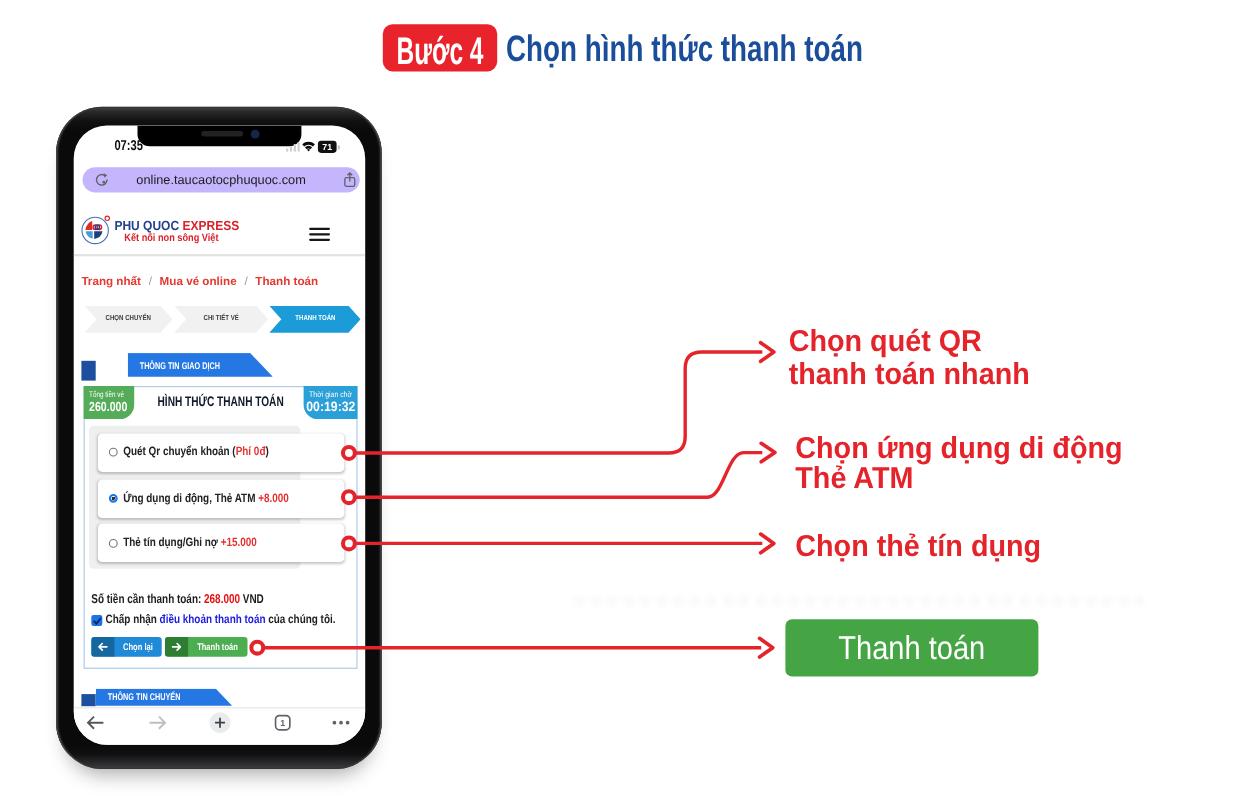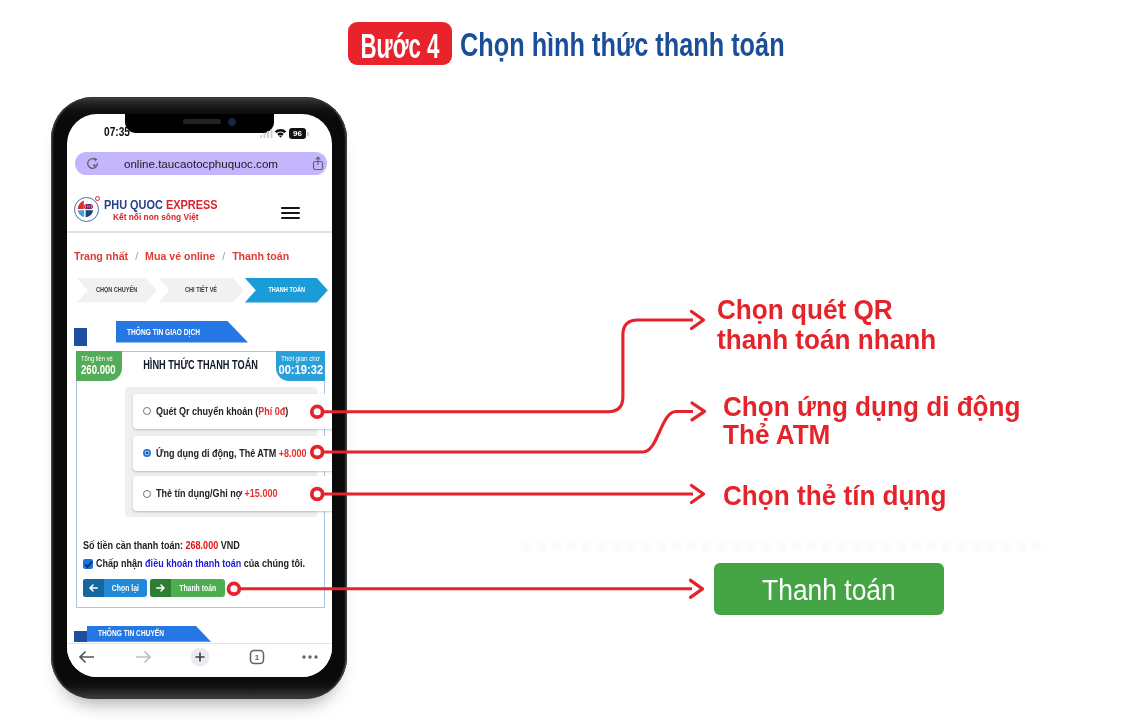--- a/index.html
+++ b/index.html
@@ -65,21 +65,21 @@
   .panel{left:9px;top:236.5px;width:249px;height:257px;border:1.2px solid #a9c6e6;box-sizing:border-box;background:#fff;}
   .tag-green{left:9px;top:236.5px;width:46px;height:30px;background:#54ac58;border-radius:0 0 13px 0;color:#fff;padding-left:5px;box-sizing:border-box;}
   .tag-green .t1{font-size:7.4px;padding-top:3px;white-space:nowrap;transform:scaleX(0.78);transform-origin:left top;}
   .tag-green .t2{font-size:12px;font-weight:bold;margin-top:0.5px;white-space:nowrap;transform:scaleX(0.8);transform-origin:left top;}
   .tag-blue{left:209px;top:236.5px;width:49px;height:30px;background:#2b9fd8;border-radius:0 0 0 13px;color:#fff;text-align:center;box-sizing:border-box;}
   .tag-blue .t1{font-size:7.4px;padding-top:3px;white-space:nowrap;transform:scaleX(0.85);transform-origin:center top;}
   .tag-blue .t2{font-size:12.4px;font-weight:bold;white-space:nowrap;transform:scaleX(0.9);transform-origin:center top;}
   .pan-title{left:25px;top:244px;width:218px;text-align:center;font-size:12.6px;font-weight:bold;color:#0f172a;white-space:nowrap;}
   .pan-title span{display:inline-block;transform:scaleX(0.73);transform-origin:center;}
 
-  .optbox{left:14px;top:273px;width:192px;height:130px;background:#efefef;border-radius:4px;margin-left:44px;}
+  .optbox{left:14px;top:273px;width:192px;height:130px;background:#efefef;border-radius:4px;}
   .card{position:absolute;left:7.5px;width:224.5px;height:35.4px;background:#fff;border-radius:4px;box-shadow:0 1px 2.5px rgba(0,0,0,0.22);}
   .radio{position:absolute;left:10.5px;top:50%;margin-top:-3.9px;width:7.8px;height:7.8px;border:1.3px solid #757575;border-radius:50%;box-sizing:border-box;}
   .radio.sel{border:2.4px solid #1e78e8;background:radial-gradient(circle,#3a2a1d 0 1.5px,#fff 1.6px);}
   .optlabel{position:absolute;left:23px;top:50%;margin-top:-6.5px;font-size:11px;font-weight:bold;color:#212121;white-space:nowrap;transform:scaleX(0.82);transform-origin:left center;}
   .optlabel .red{color:#e53030;}
 
   .sum{left:16.3px;top:423.5px;font-size:11.6px;font-weight:bold;color:#1d1d1d;white-space:nowrap;transform:scaleX(0.78);transform-origin:left top;}
   .sum .red{color:#e80f0f;}
   .chkrow{left:15.8px;top:443px;font-size:11px;font-weight:bold;color:#1d1d1d;white-space:nowrap;}
   .chk{position:absolute;left:0;top:1.5px;width:10px;height:10px;background:#1a73e8;border-radius:2px;}
@@ -135,21 +135,21 @@
           <rect x="3.5" y="5" width="2" height="5" rx="0.5"></rect>
           <rect x="7" y="3" width="2" height="7" rx="0.5"></rect>
           <rect x="10.5" y="1" width="2" height="9" rx="0.5"></rect>
         </g>
       </svg>
       <svg class="abs" style="left:206.5px;top:13.5px" width="13" height="10" viewBox="0 0 13 10">
         <path d="M0.7 3.2 A8.6 8.6 0 0 1 12.3 3.2 L10.5 5.1 A6 6 0 0 0 2.5 5.1 Z" fill="#0c0c0c"></path>
         <path d="M3.2 5.9 A5 5 0 0 1 9.8 5.9 L8.2 7.7 A2.6 2.6 0 0 0 4.8 7.7 Z" fill="#0c0c0c"></path>
         <path d="M5.1 8.1 A2 2 0 0 1 7.9 8.1 L6.5 9.7 Z" fill="#0c0c0c"></path>
       </svg>
-      <div class="abs batt">96</div>
+      <div class="abs batt">71</div>
 
       <div class="abs urlbar">
         <div class="abs urltext">online.taucaotocphuquoc.com</div>
         <svg class="abs" style="left:11px;top:5px" width="13" height="13" viewBox="0 0 13 13">
           <path d="M11.3 6.5 A4.8 4.8 0 1 1 8.9 2.35" fill="none" stroke="#5f6368" stroke-width="1.3" stroke-linecap="round"></path>
           <path d="M8.3 0.6 L11.5 2.3 L8.9 4.5 Z" fill="#5f6368"></path>
           <circle cx="8.4" cy="8.6" r="1.25" fill="#5f6368"></circle>
         </svg>
         <svg class="abs" style="left:237px;top:4px" width="12" height="15" viewBox="0 0 12 15">
           <g fill="none" stroke="#5f6368" stroke-width="1.2">

